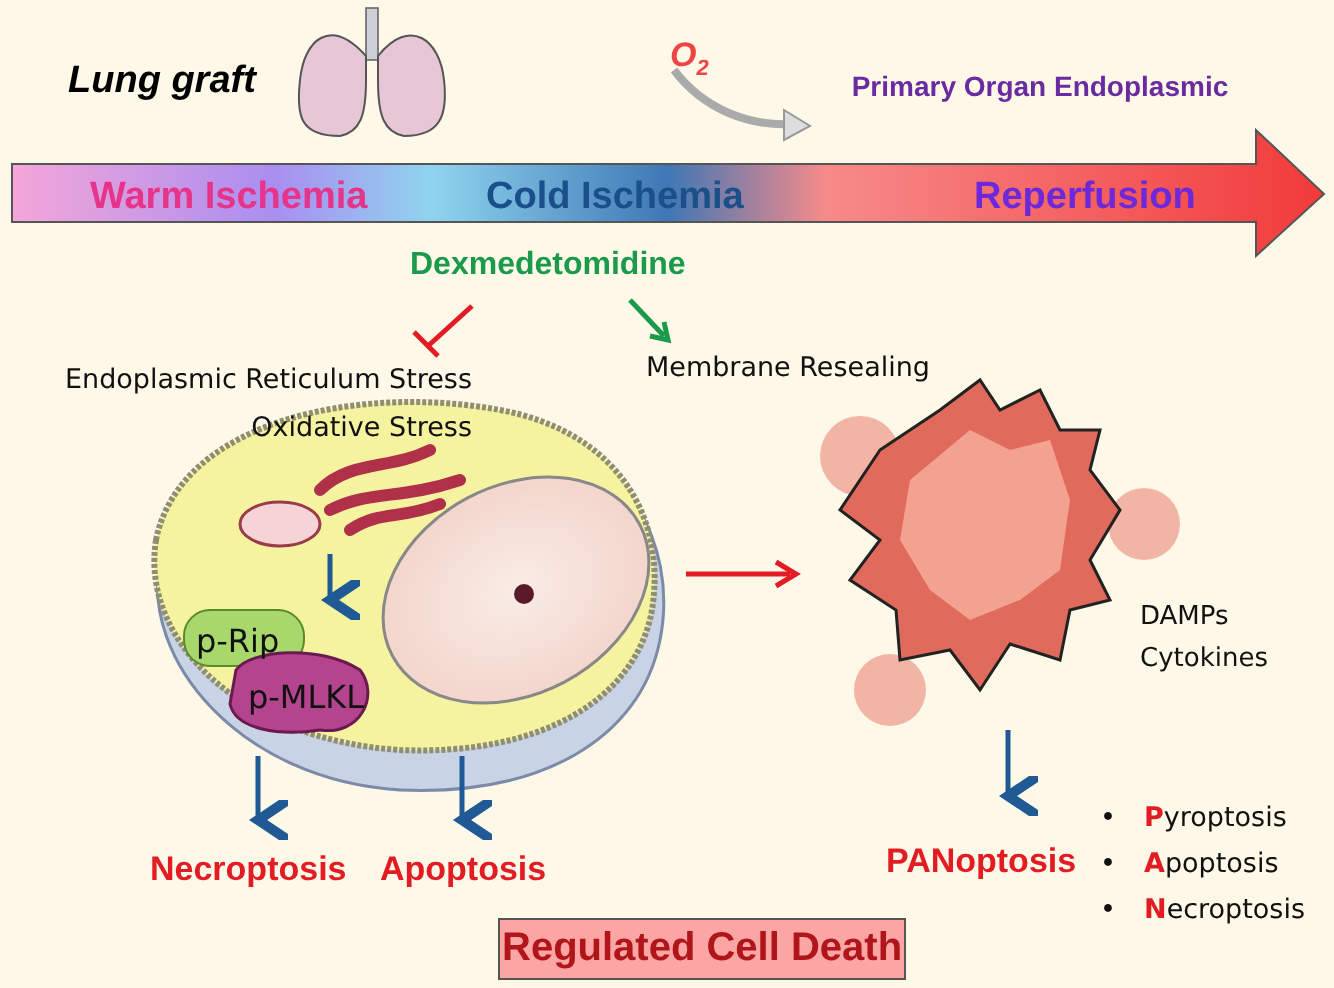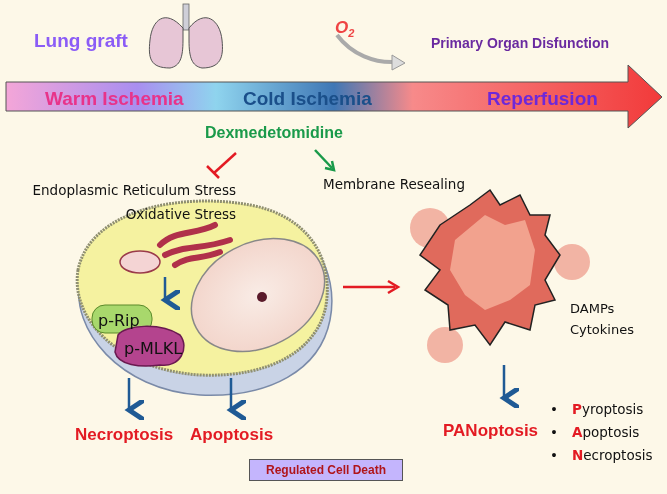--- a/index.html
+++ b/index.html
@@ -1,37 +1,37 @@
 <!DOCTYPE html>
 <html><head>
 <meta charset="utf-8">
 <style>
   html, body { margin:0; padding:0; }
   body { width:667px; height:494px; background:#fdf8e8; position:relative; overflow:hidden; font-family:"Liberation Sans", sans-serif; }
   .abs { position:absolute; }
-  .t-graft { left:34px; top:30px; font-size:19px; font-weight:bold; color:#8b5cf6; }
+  .t-graft { left:34px; top:30px; font-size:19px; font-weight:bold; color:#000000;font-style:italic; }
   .o2 { left:335px; top:18px; font-size:17px; font-weight:bold; color:#ef4444;font-style:italic; }
   .o2 sub { font-size:11px; }
   .outcome { left:400px; top:34px; width:240px; text-align:center; font-size:14px; font-weight:bold; color:#6a2aa0; line-height:19px; }
   .bar-label { font-size:19px; font-weight:bold; top:88px;margin-left:35px; }
   .warm { left:10px; color:#e8338a; }
   .cold { left:208px; color:#1a4f8a; }
   .rep { left:452px; color:#6d28d9; }
   .dex { left:205px; top:124px; font-size:16px; font-weight:bold; color:#1a9a4a; }
   .stress { left:6px; top:178px; width:230px; text-align:right; font-family:"DejaVu Sans", sans-serif; font-size:13.5px; color:#111; line-height:24px; }
   .reseal { left:323px; top:176px; font-family:"DejaVu Sans", sans-serif; font-size:13.5px; color:#111; }
   .damps { left:570px; top:298px; font-family:"DejaVu Sans", sans-serif; font-size:13px; color:#111; line-height:21px; }
   .death { font-size:17px; font-weight:bold; color:#e31b23; top:425px; }
   .necro { left:75px; }
   .apo { left:190px; }
   .pan { left:443px; top:421px; font-size:17px; font-weight:bold; color:#e31b23; }
   .plist { left:550px; top:398px; list-style:none; margin:0; padding:0; font-family:"DejaVu Sans", sans-serif; font-size:13.5px; color:#111; line-height:23px; }
   .plist li::before { content:"•"; display:inline-block; width:22px; }
   .plist b { color:#e31b23; }
-  .rcd { left:249px; top:459px; border:1.5px solid #555; padding:3px 16px; font-size:12px; font-weight:bold; color:#b0151a; background:#c4b5fd; }
+  .rcd { left:249px; top:459px; border:1.5px solid #555; padding:3px 1px; font-size:20px; font-weight:bold; color:#b0151a; background:#fca5a5; }
   .cell-label { font-family:"DejaVu Sans", sans-serif; font-size:16px; color:#111; }
 </style>
 </head>
 <body>
 
 <svg class="abs" style="left:0;top:0" width="667" height="494">
   <defs>
     <linearGradient id="barg" x1="0" x2="1" y1="0" y2="0">
       <stop offset="0" stop-color="#f4a6d8"></stop>
       <stop offset="0.2" stop-color="#a98ef0"></stop>
@@ -89,21 +89,21 @@
   </g>
 
   <line x1="129" y1="378" x2="129" y2="410" stroke="#1f5a95" stroke-width="2.5" marker-end="url(#ab)"></line>
   <line x1="231" y1="378" x2="231" y2="410" stroke="#1f5a95" stroke-width="2.5" marker-end="url(#ab)"></line>
   <line x1="504" y1="365" x2="504" y2="398" stroke="#1f5a95" stroke-width="2.5" marker-end="url(#ab)"></line>
 </svg>
 
 <div class="abs t-graft">Lung graft</div>
 <div class="abs o2"><span>O</span><sub>2</sub></div>
 <div class="abs outcome">
-  <div>Primary Organ Disfunction</div>
+  <div>Primary Organ Endoplasmic</div>
 </div>
 
 <div class="abs bar-label warm">Warm Ischemia</div>
 <div class="abs bar-label cold">Cold Ischemia</div>
 <div class="abs bar-label rep">Reperfusion</div>
 
 <div class="abs dex">Dexmedetomidine</div>
 <div class="abs stress">
   <div>Endoplasmic Reticulum Stress</div>
   <div>Oxidative Stress</div>

